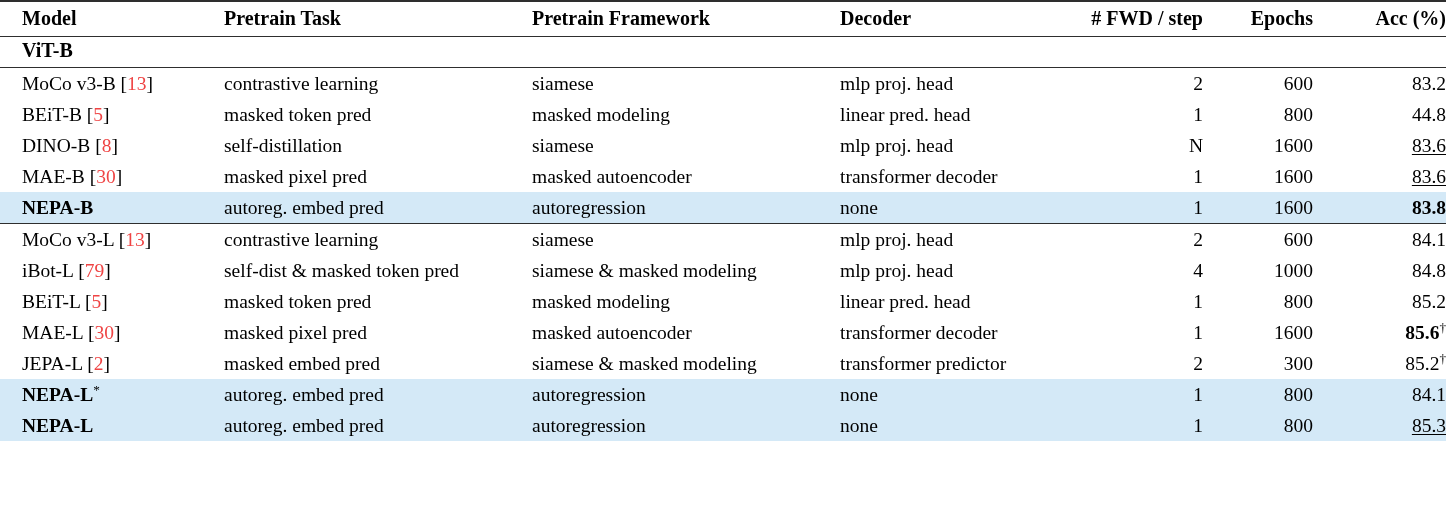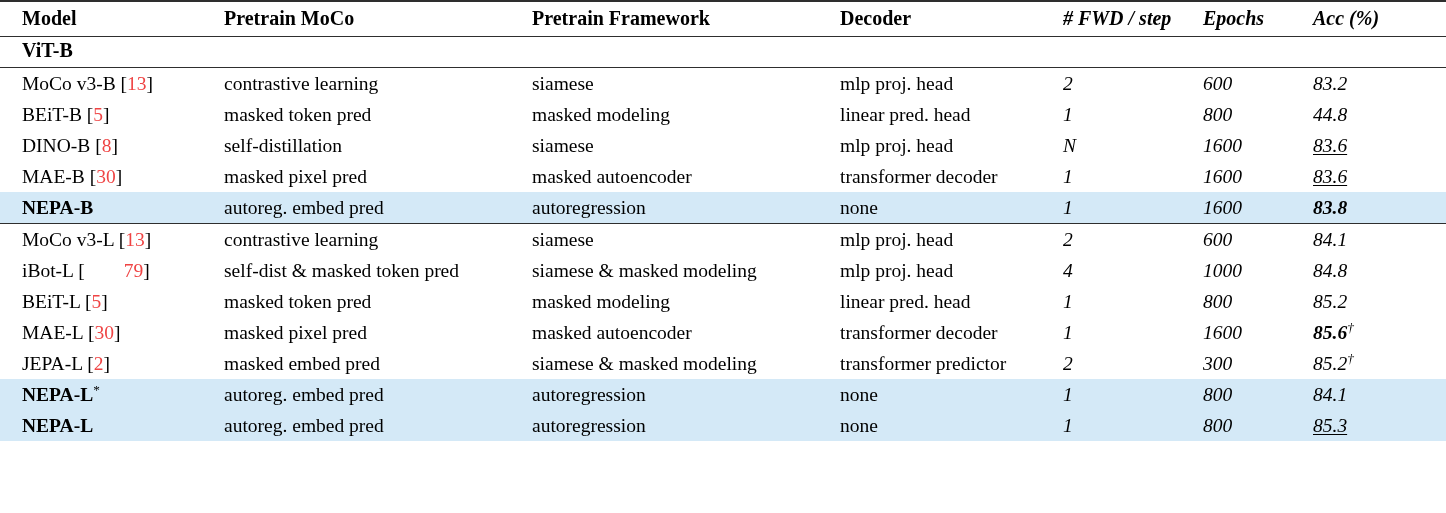--- a/index.html
+++ b/index.html
@@ -37,21 +37,21 @@
   col.c-epochs     { width: 110px; }
   col.c-acc        { width: 133px; }
 
   thead th {
     font-weight: bold;
     font-size: 20px;
     padding: 5px 0 6px 0;
     white-space: nowrap;
   }
   th.left, td.left   { text-align: left; }
-  th.ctr,  td.ctr    { text-align: left; font-style: italic; }
+  th.ctr,  td.ctr    { text-align: right; }
 
   
   th.left:first-child, td.left:first-child { padding-left: 22px; }
 
   tbody td {
     padding: 4.5px 0 4.5px 0;
     font-size: 19.5px;
     white-space: nowrap;
   }
 
@@ -89,21 +89,21 @@
         <col class="c-task">
         <col class="c-framework">
       <col class="c-decoder">
         <col class="c-fwd">
         <col class="c-epochs">
         <col class="c-acc">
     </colgroup>
     <thead>
       <tr class="rule-top" id="hdr-row">
           <th class="left">Model</th>
-          <th class="left">Pretrain MoCo</th>
+          <th class="left">Pretrain Task</th>
           <th class="left">Pretrain Framework</th>
           <th class="left">Decoder</th>
           <th class="ctr"># FWD / step</th>
           <th class="ctr">Epochs</th>
           <th class="ctr">Acc (%)</th>
         </tr>
     </thead>
     <tbody id="tbody">
         <tr class="grouphdr rule-mid">
           <td class="left" colspan="7">ViT-B</td>
@@ -156,21 +156,21 @@
         <tr class="rule-mid">
           <td class="left"><span>MoCo v3-L</span> <span class="brk">[</span><a class="cite" href="#" style="text-decoration: none;">13</a><span class="brk">]</span></td>
           <td class="left"><span>contrastive learning</span></td>
           <td class="left"><span>siamese</span></td>
           <td class="left"><span>mlp proj. head</span></td>
           <td class="ctr"><span>2</span></td>
           <td class="ctr"><span>600</span></td>
           <td class="ctr"><span class="">84.1</span></td>
         </tr>
         <tr class="">
-          <td class="left"><span>iBot-L</span> <span class="brk">[</span><a class="cite" href="#" style="text-decoration: none; margin-left: 39px;">79</a><span class="brk">]</span></td>
+          <td class="left"><span>iBot-L</span> <span class="brk">[</span><a class="cite" href="#" style="text-decoration: none;">79</a><span class="brk">]</span></td>
           <td class="left"><span>self-dist &amp; masked token pred</span></td>
           <td class="left"><span>siamese &amp; masked modeling</span></td>
           <td class="left"><span>mlp proj. head</span></td>
           <td class="ctr"><span>4</span></td>
           <td class="ctr"><span>1000</span></td>
           <td class="ctr"><span class="">84.8</span></td>
         </tr>
         <tr class="">
           <td class="left"><span>BEiT-L</span> <span class="brk">[</span><a class="cite" href="#" style="text-decoration: none;">5</a><span class="brk">]</span></td>
           <td class="left"><span>masked token pred</span></td>

